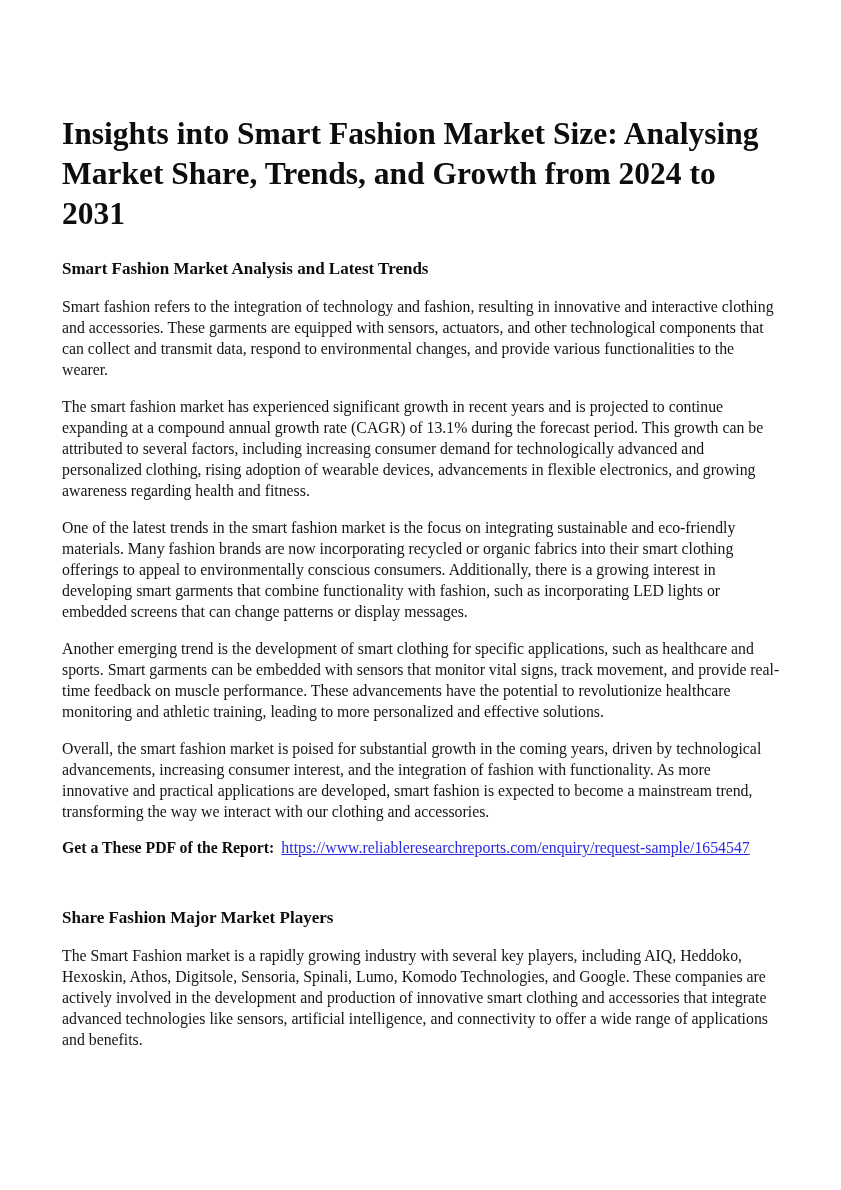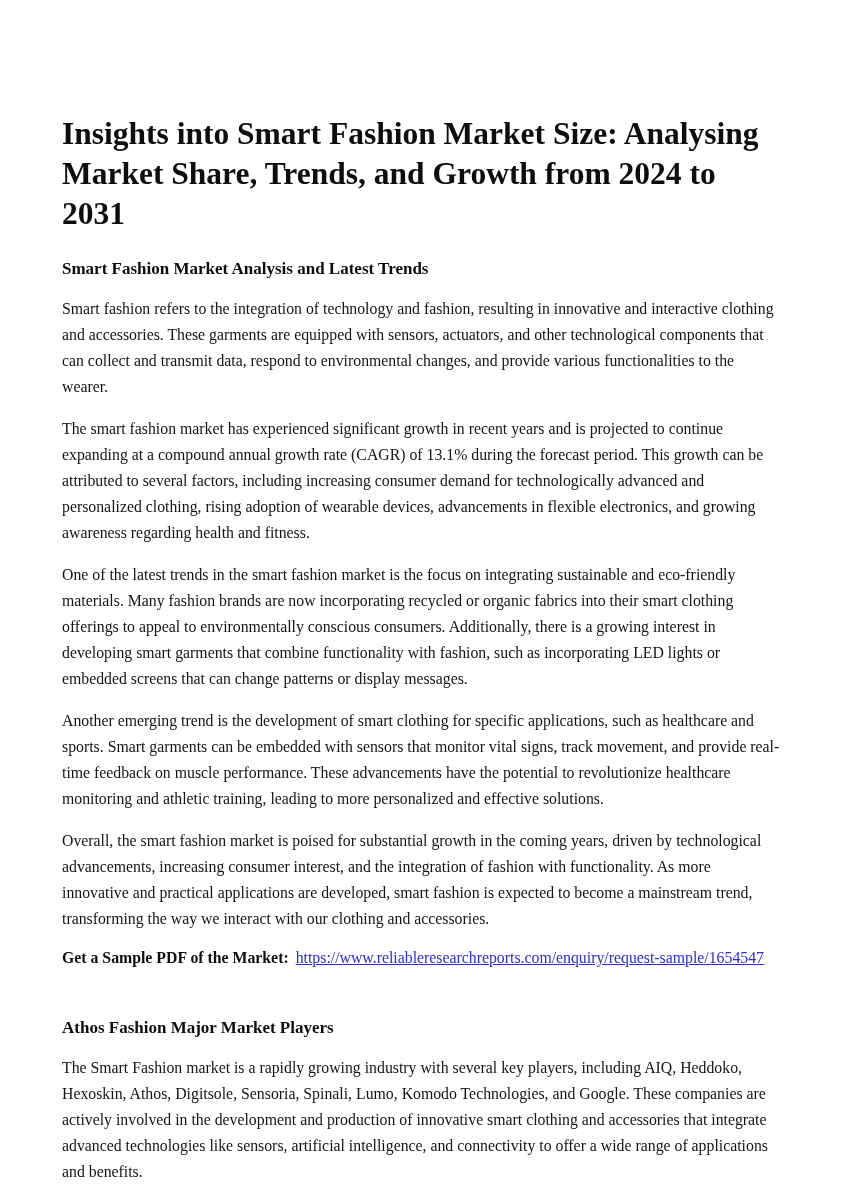--- a/index.html
+++ b/index.html
@@ -33,21 +33,21 @@
   }
   h2.section-heading {
     font-size: 17px;
     line-height: 22px;
     font-weight: bold;
     margin: 14px 0 16px 0;
     color: #0d0d0d;
   }
   p.body-para {
     font-size: 15.8px;
-    line-height: 26px;
+    line-height: 21px;
     margin: 0 0 16px 0;
   }
   p.sample-line {
     font-size: 15.8px;
     line-height: 19.3px;
     margin: 0 0 50px 0;
     overflow-wrap: break-word;
   }
   .sample-label {
     font-weight: bold;
@@ -73,21 +73,21 @@
 
     <p class="body-para">The smart fashion market has experienced significant growth in recent years and is projected to continue expanding at a compound annual growth rate (CAGR) of 13.1% during the forecast period. This growth can be attributed to several factors, including increasing consumer demand for technologically advanced and personalized clothing, rising adoption of wearable devices, advancements in flexible electronics, and growing awareness regarding health and fitness.</p>
 
     <p class="body-para">One of the latest trends in the smart fashion market is the focus on integrating sustainable and eco-friendly materials. Many fashion brands are now incorporating recycled or organic fabrics into their smart clothing offerings to appeal to environmentally conscious consumers. Additionally, there is a growing interest in developing smart garments that combine functionality with fashion, such as incorporating LED lights or embedded screens that can change patterns or display messages.</p>
 
     <p class="body-para">Another emerging trend is the development of smart clothing for specific applications, such as healthcare and sports. Smart garments can be embedded with sensors that monitor vital signs, track movement, and provide real-time feedback on muscle performance. These advancements have the potential to revolutionize healthcare monitoring and athletic training, leading to more personalized and effective solutions.</p>
 
     <p class="body-para">Overall, the smart fashion market is poised for substantial growth in the coming years, driven by technological advancements, increasing consumer interest, and the integration of fashion with functionality. As more innovative and practical applications are developed, smart fashion is expected to become a mainstream trend, transforming the way we interact with our clothing and accessories.</p>
 
     <p class="sample-line">
-      <span class="sample-label">Get a Sample PDF of the Market:</span><a href="#" class="doc-link">https://www.reliableresearchreports.com/enquiry/request-sample/1654547</a>
+      <span class="sample-label">Get a These PDF of the Report:</span><a href="#" class="doc-link">https://www.reliableresearchreports.com/enquiry/request-sample/1654547</a>
     </p>
 
-    <h2 class="section-heading">Athos Fashion Major Market Players</h2>
+    <h2 class="section-heading">Share Fashion Major Market Players</h2>
 
     <p class="body-para">The Smart Fashion market is a rapidly growing industry with several key players, including AIQ, Heddoko, Hexoskin, Athos, Digitsole, Sensoria, Spinali, Lumo, Komodo Technologies, and Google. These companies are actively involved in the development and production of innovative smart clothing and accessories that integrate advanced technologies like sensors, artificial intelligence, and connectivity to offer a wide range of applications and benefits.</p>
 
   </div>
 </div>
 
 </body></html>

